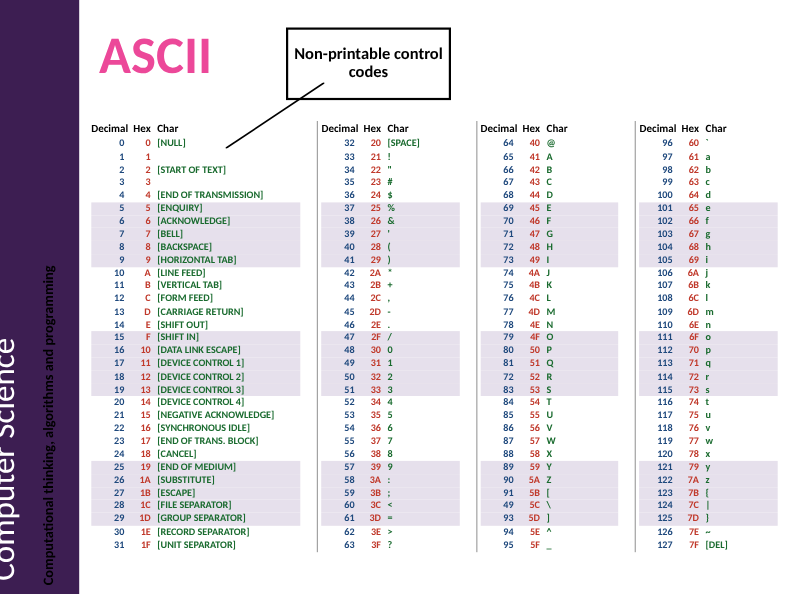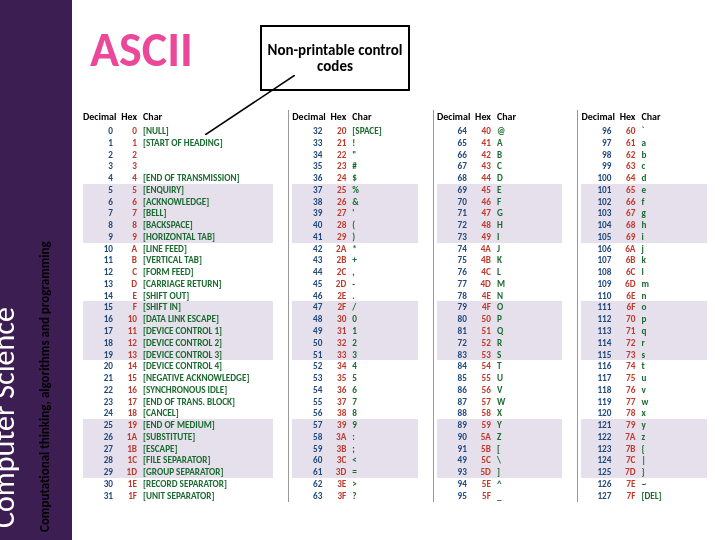--- a/index.html
+++ b/index.html
@@ -55,25 +55,25 @@
             <span class="chr" style="color:#000">Char</span>
           </div>
           <div class="row">
             <span class="dec">0</span>
             <span class="hex">0</span>
             <span class="chr">[NULL]</span>
           </div>
           <div class="row">
             <span class="dec">1</span>
             <span class="hex">1</span>
-            <span class="chr">[START OF HEADING]</span>
           </div>
           <div class="row">
             <span class="dec">2</span>
             <span class="hex">2</span>
+            <span class="chr">[START OF TEXT]</span>
           </div>
           <div class="row">
             <span class="dec">3</span>
             <span class="hex">3</span>
           </div>
           <div class="row">
             <span class="dec">4</span>
             <span class="hex">4</span>
             <span class="chr">[END OF TRANSMISSION]</span>
           </div>

